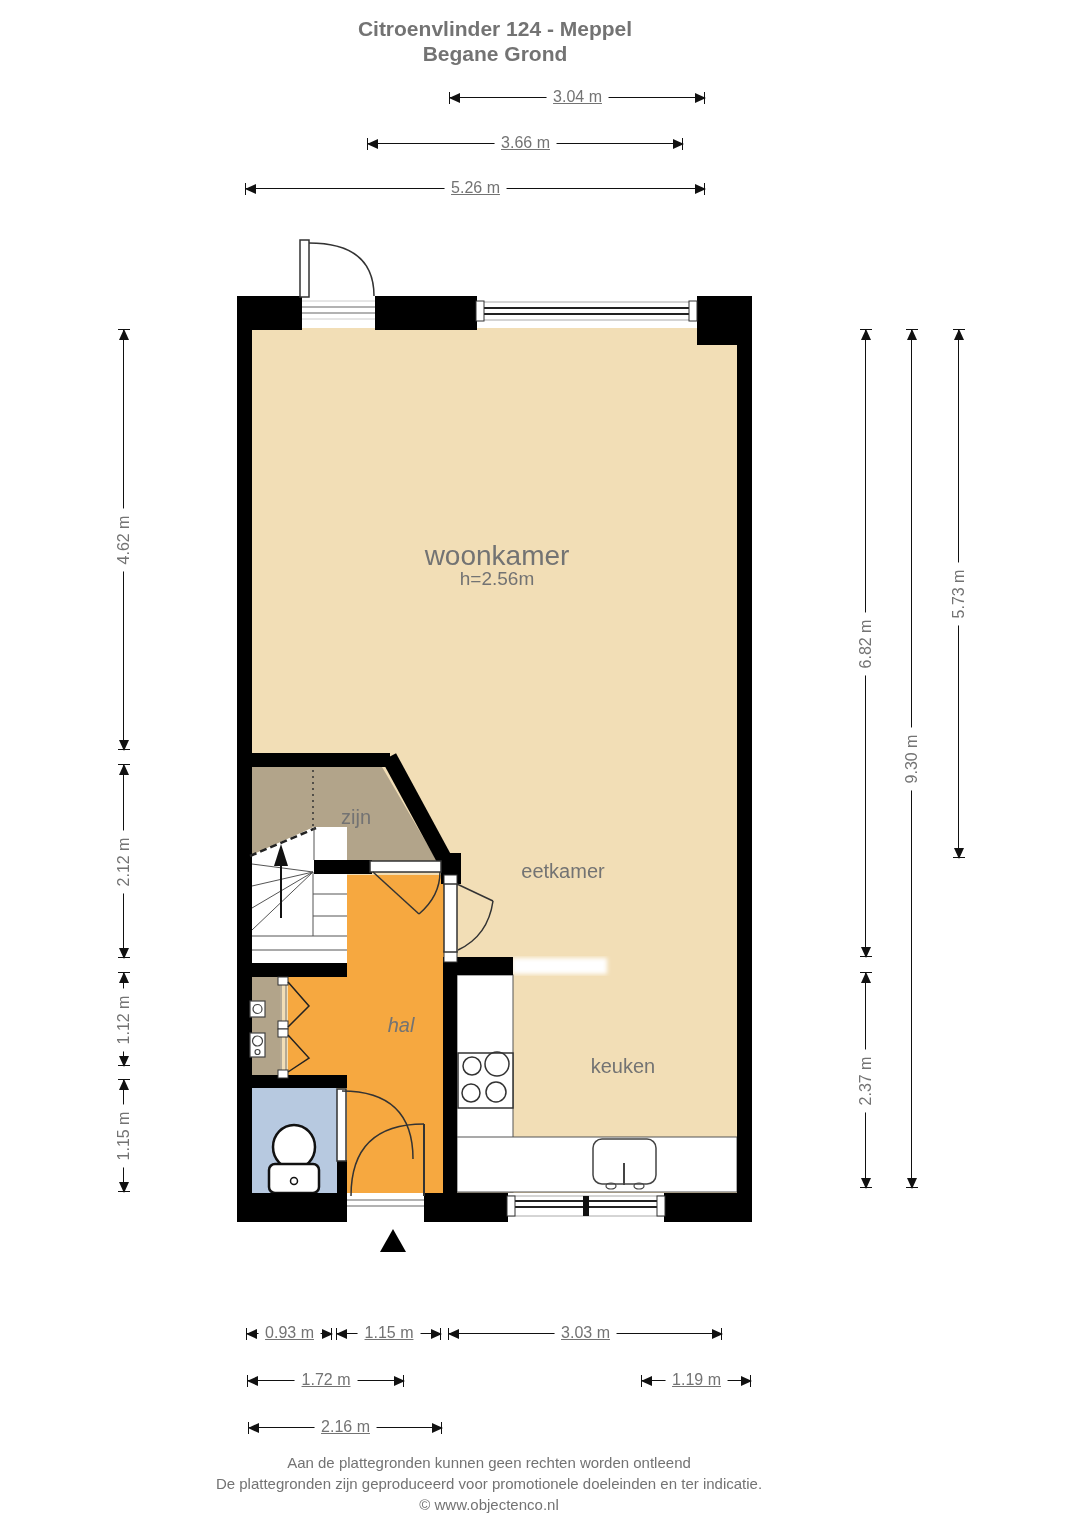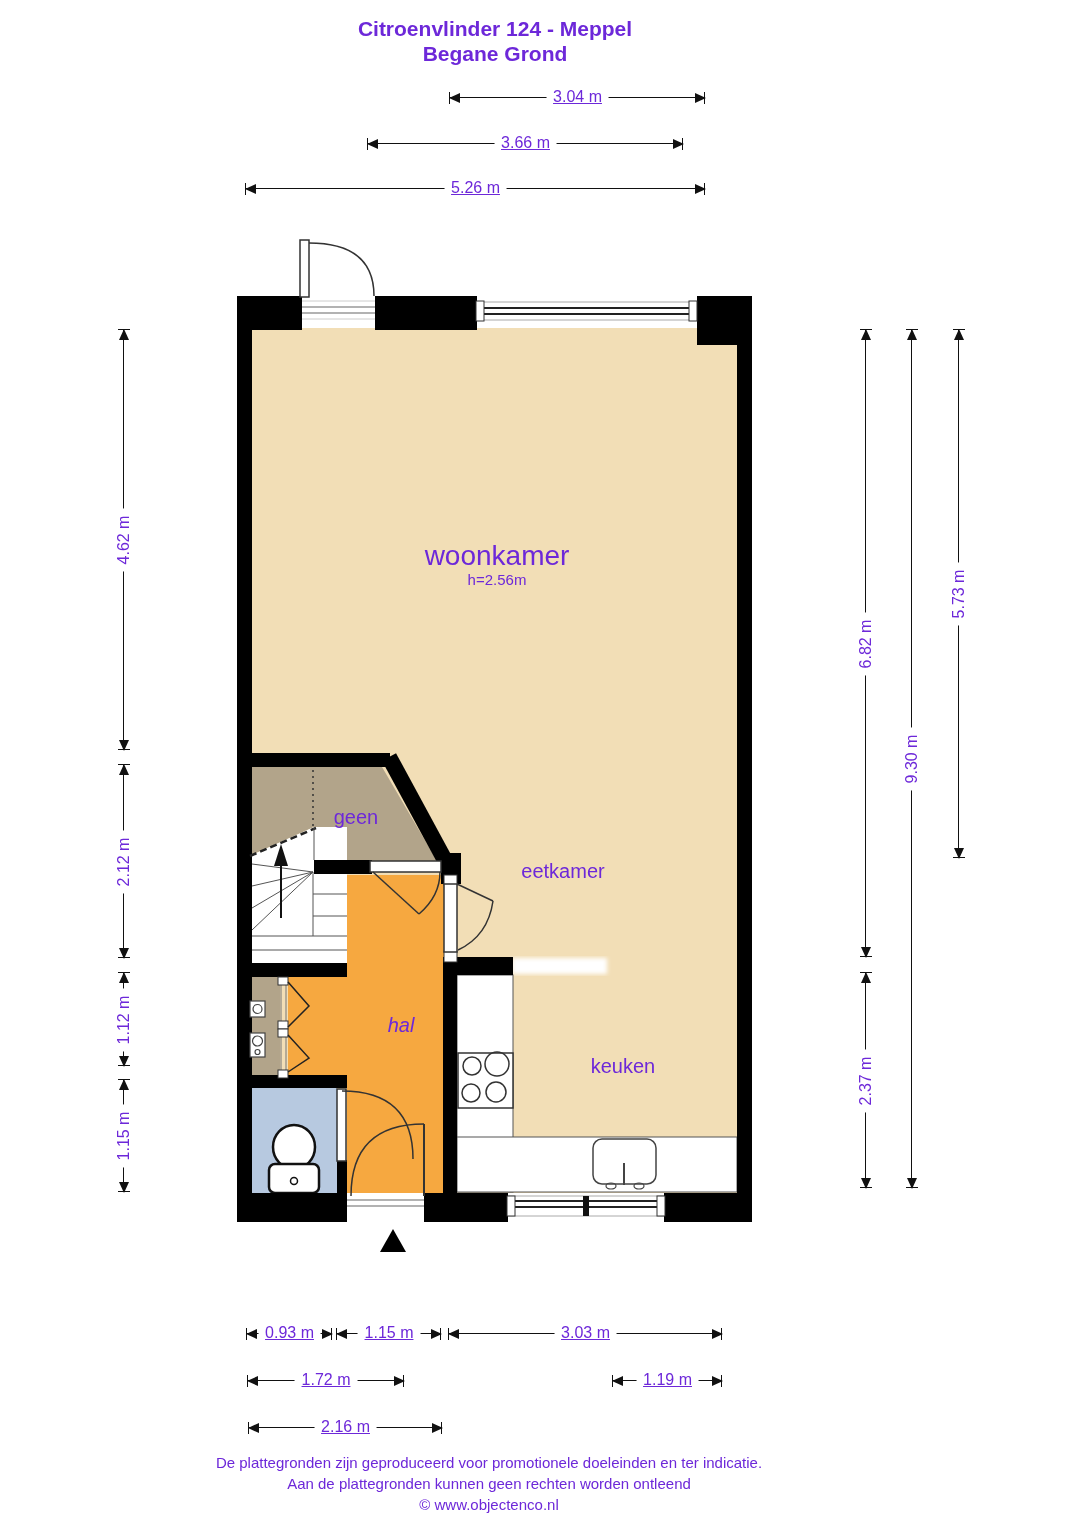--- a/index.html
+++ b/index.html
@@ -1,33 +1,33 @@
 <!DOCTYPE html>
 <html style="--floor: #f2deb6; --closet: #b2a48a; --hall: #f6a840; --toilet-room: #b7c9e0; --wall: #000000;"><head>
 <meta charset="utf-8">
 <style>
   html,body{margin:0;padding:0;background:#fff;}
   #page{position:relative;width:1080px;height:1527px;background:#fff;overflow:hidden;
-        font-family:"Liberation Sans", sans-serif;color:#6d28d9;}
+        font-family:"Liberation Sans", sans-serif;color:#737373;}
   #plan-svg{position:absolute;left:0;top:0;}
 
   
   .f-floor{fill:var(--floor,#f2deb6);}
   .f-closet{fill:var(--closet,#b2a48a);}
   .f-hall{fill:var(--hall,#f6a840);}
   .f-toilet{fill:var(--toilet-room,#b7c9e0);}
   .wall{fill:var(--wall,#000);}
   .wall-line{stroke:var(--wall,#000);}
 
   .title{position:absolute;left:0;top:16px;width:990px;text-align:center;
          font-size:21px;font-weight:bold;line-height:25px;}
   .room-label{position:absolute;transform:translate(-50%,-50%);font-size:20px;
               white-space:nowrap;}
   .room-label.big{font-size:28px;}
-  .room-label.small{font-size:15px;}
+  .room-label.small{font-size:19px;}
 
   .footer{position:absolute;left:0;top:1452px;width:978px;text-align:center;
           font-size:15px;line-height:21px;}
 
   
   .dim{position:absolute;}
   .dim.h{height:0;border-top:1px solid #111;}
   .dim.v{width:0;border-left:1px solid #111;}
   .dim i{position:absolute;display:block;width:0;height:0;}
   .dim.h .a1{left:-1px;top:-5px;border-top:5px solid transparent;border-bottom:5px solid transparent;border-right:11px solid #111;}
@@ -194,21 +194,21 @@
     </g>
   </svg>
 
   <div class="title">
     <div>Citroenvlinder 124 - Meppel</div>
     <div>Begane Grond</div>
   </div>
 
   <div class="room-label big" style="left:497px;top:556px;">woonkamer</div>
   <div class="room-label small" style="left:497px;top:579px;">h=2.56m</div>
-  <div class="room-label" style="left:356px;top:817px;">geen</div>
+  <div class="room-label" style="left:356px;top:817px;">zijn</div>
   <div class="room-label" style="left:563px;top:871px;">eetkamer</div>
   <div class="room-label" style="left:401px;top:1025px;font-style:italic;">hal</div>
   <div class="room-label" style="left:623px;top:1066px;">keuken</div>
 
   <div class="dim h" style="left:450px;top:97px;width:255px;">
       <i class="a1"></i>
       <i class="a2"></i>
       <i class="t1"></i>
       <i class="t2"></i>
       <b>3.04 m</b>
@@ -307,34 +307,34 @@
       <i class="t2"></i>
       <b>3.03 m</b>
     </div>
   <div class="dim h" style="left:248px;top:1380px;width:156px;">
       <i class="a1"></i>
       <i class="a2"></i>
       <i class="t1"></i>
       <i class="t2"></i>
       <b>1.72 m</b>
     </div>
-  <div class="dim h" style="left:613px;top:1380px;width:109px;">
+  <div class="dim h" style="left:642px;top:1380px;width:109px;">
       <i class="a1"></i>
       <i class="a2"></i>
       <i class="t1"></i>
       <i class="t2"></i>
       <b>1.19 m</b>
     </div>
   <div class="dim h" style="left:249px;top:1427px;width:193px;">
       <i class="a1"></i>
       <i class="a2"></i>
       <i class="t1"></i>
       <i class="t2"></i>
       <b>2.16 m</b>
     </div>
 
   <div class="footer">
+    <div>Aan de plattegronden kunnen geen rechten worden ontleend</div>
     <div>De plattegronden zijn geproduceerd voor promotionele doeleinden en ter indicatie.</div>
-    <div>Aan de plattegronden kunnen geen rechten worden ontleend</div>
     <div>© www.objectenco.nl</div>
   </div>
 
 </div>
 
 </body></html>

